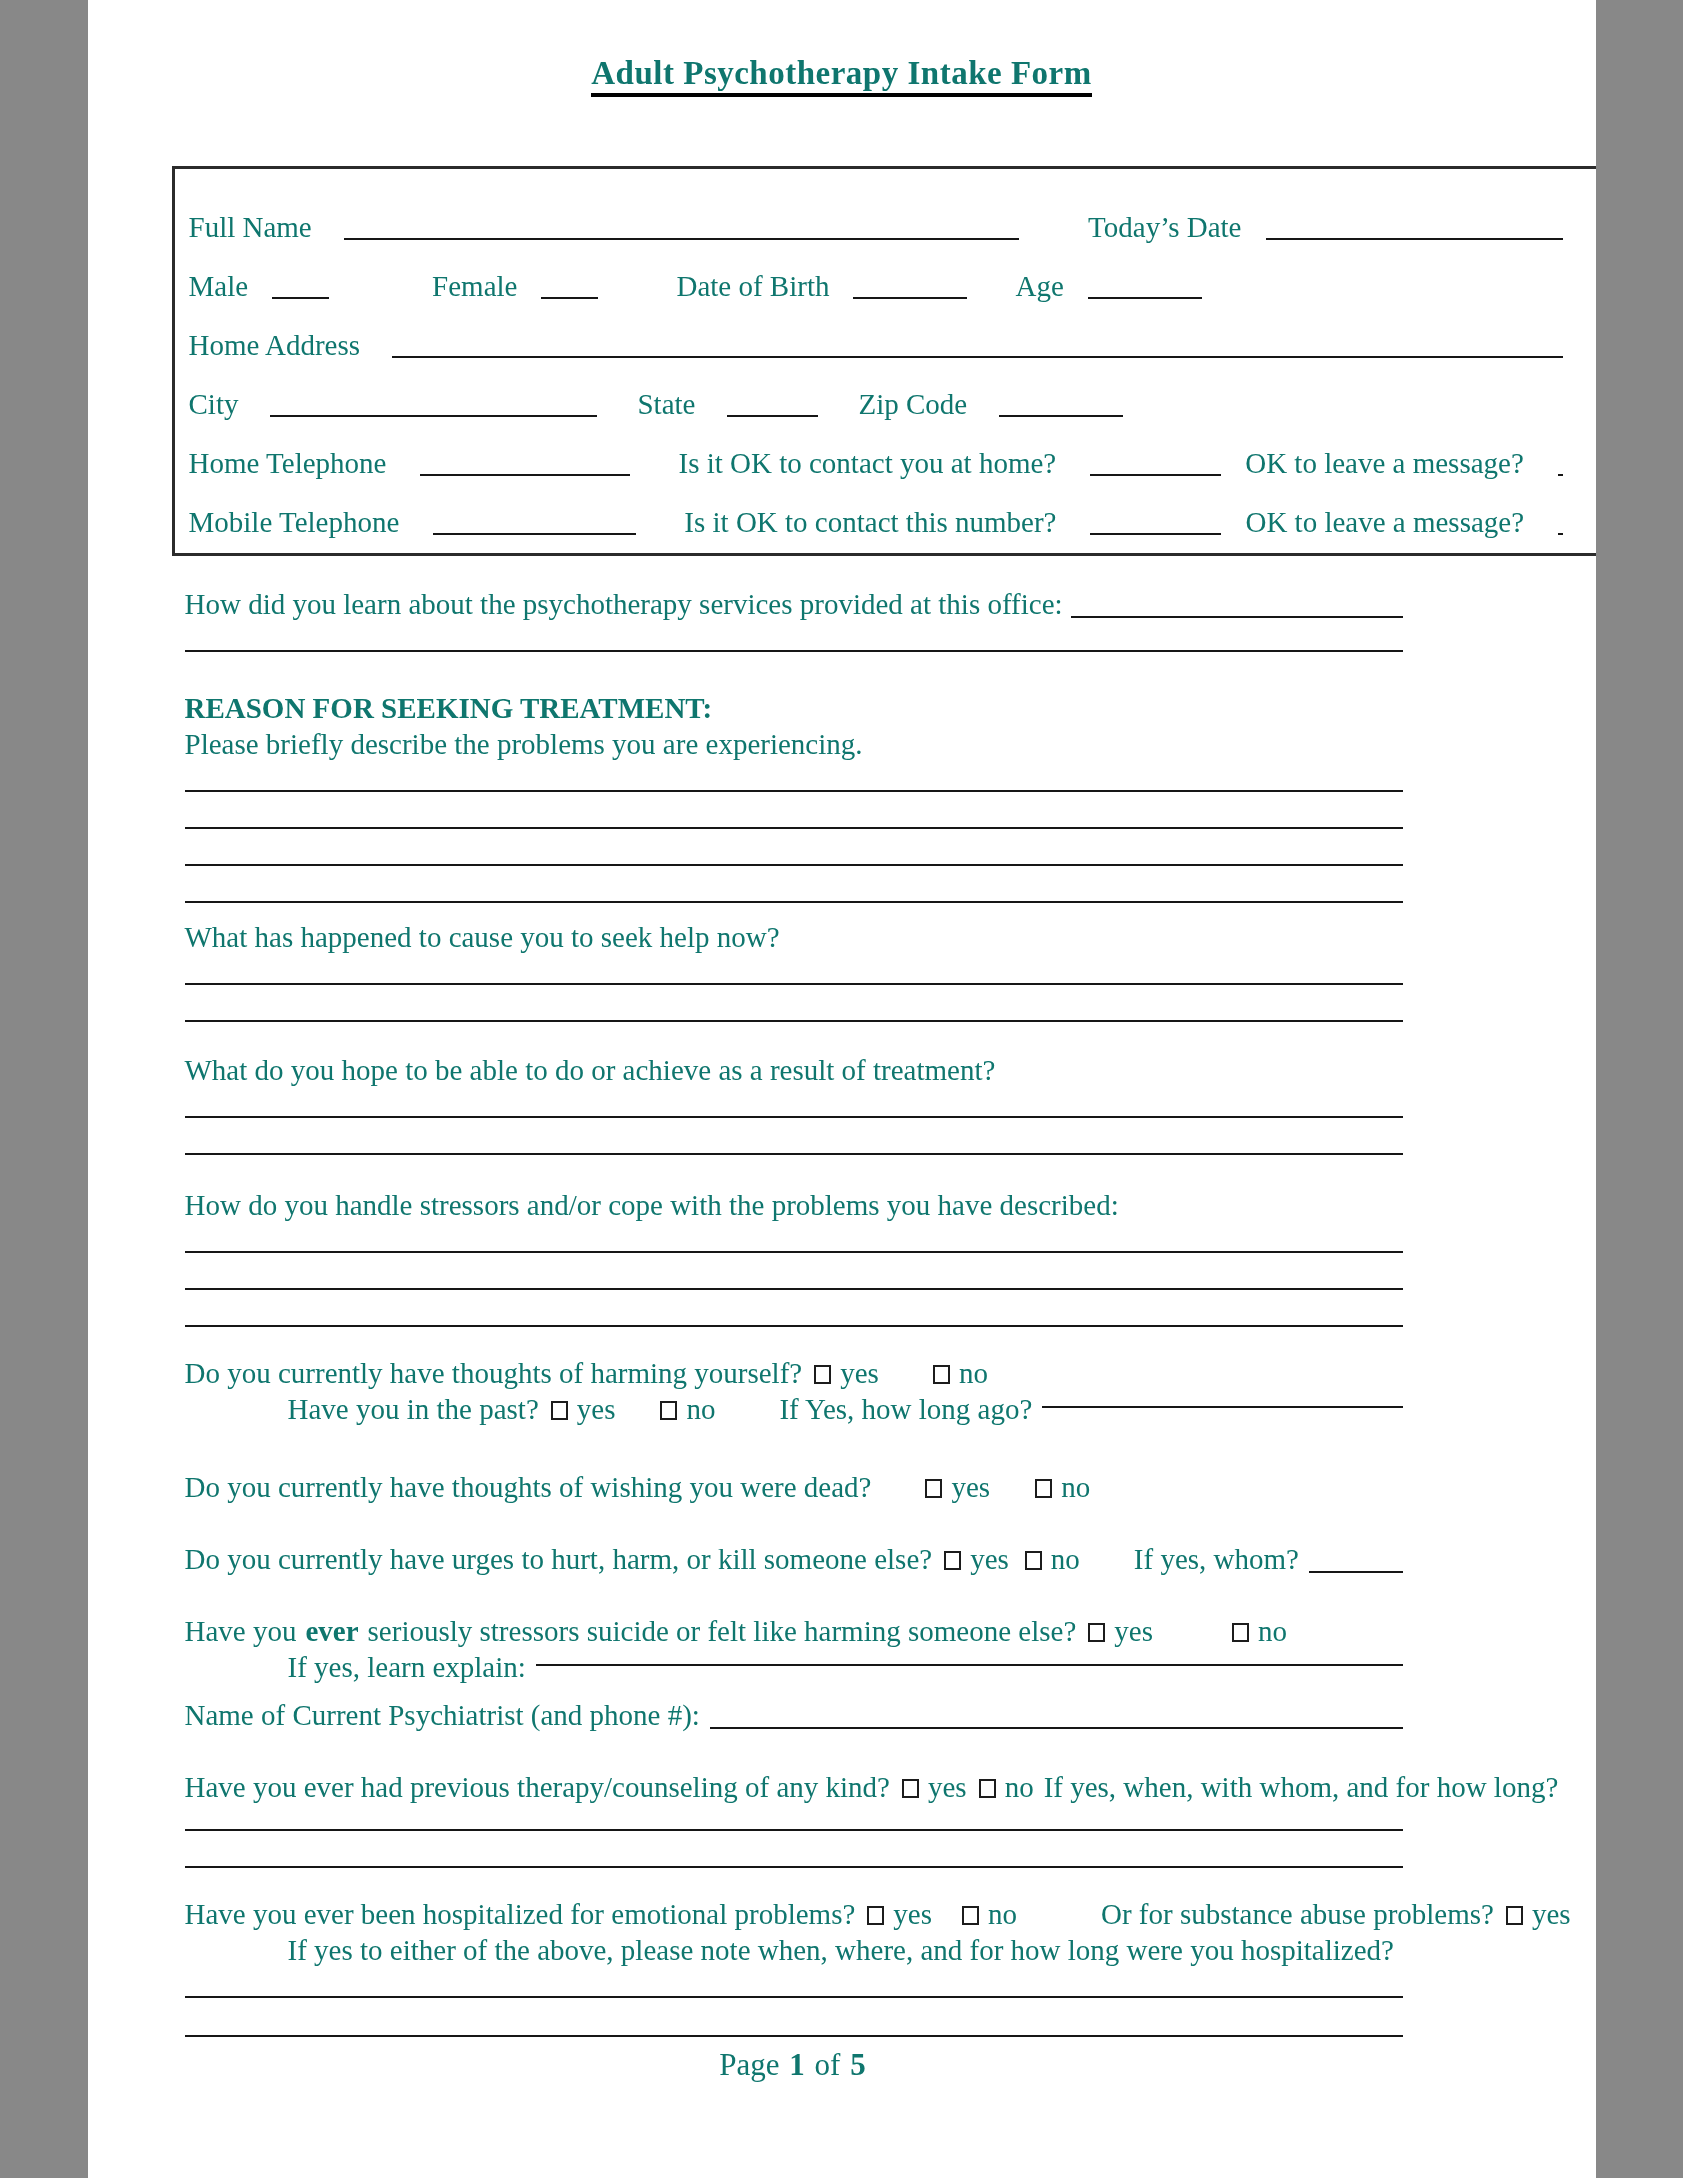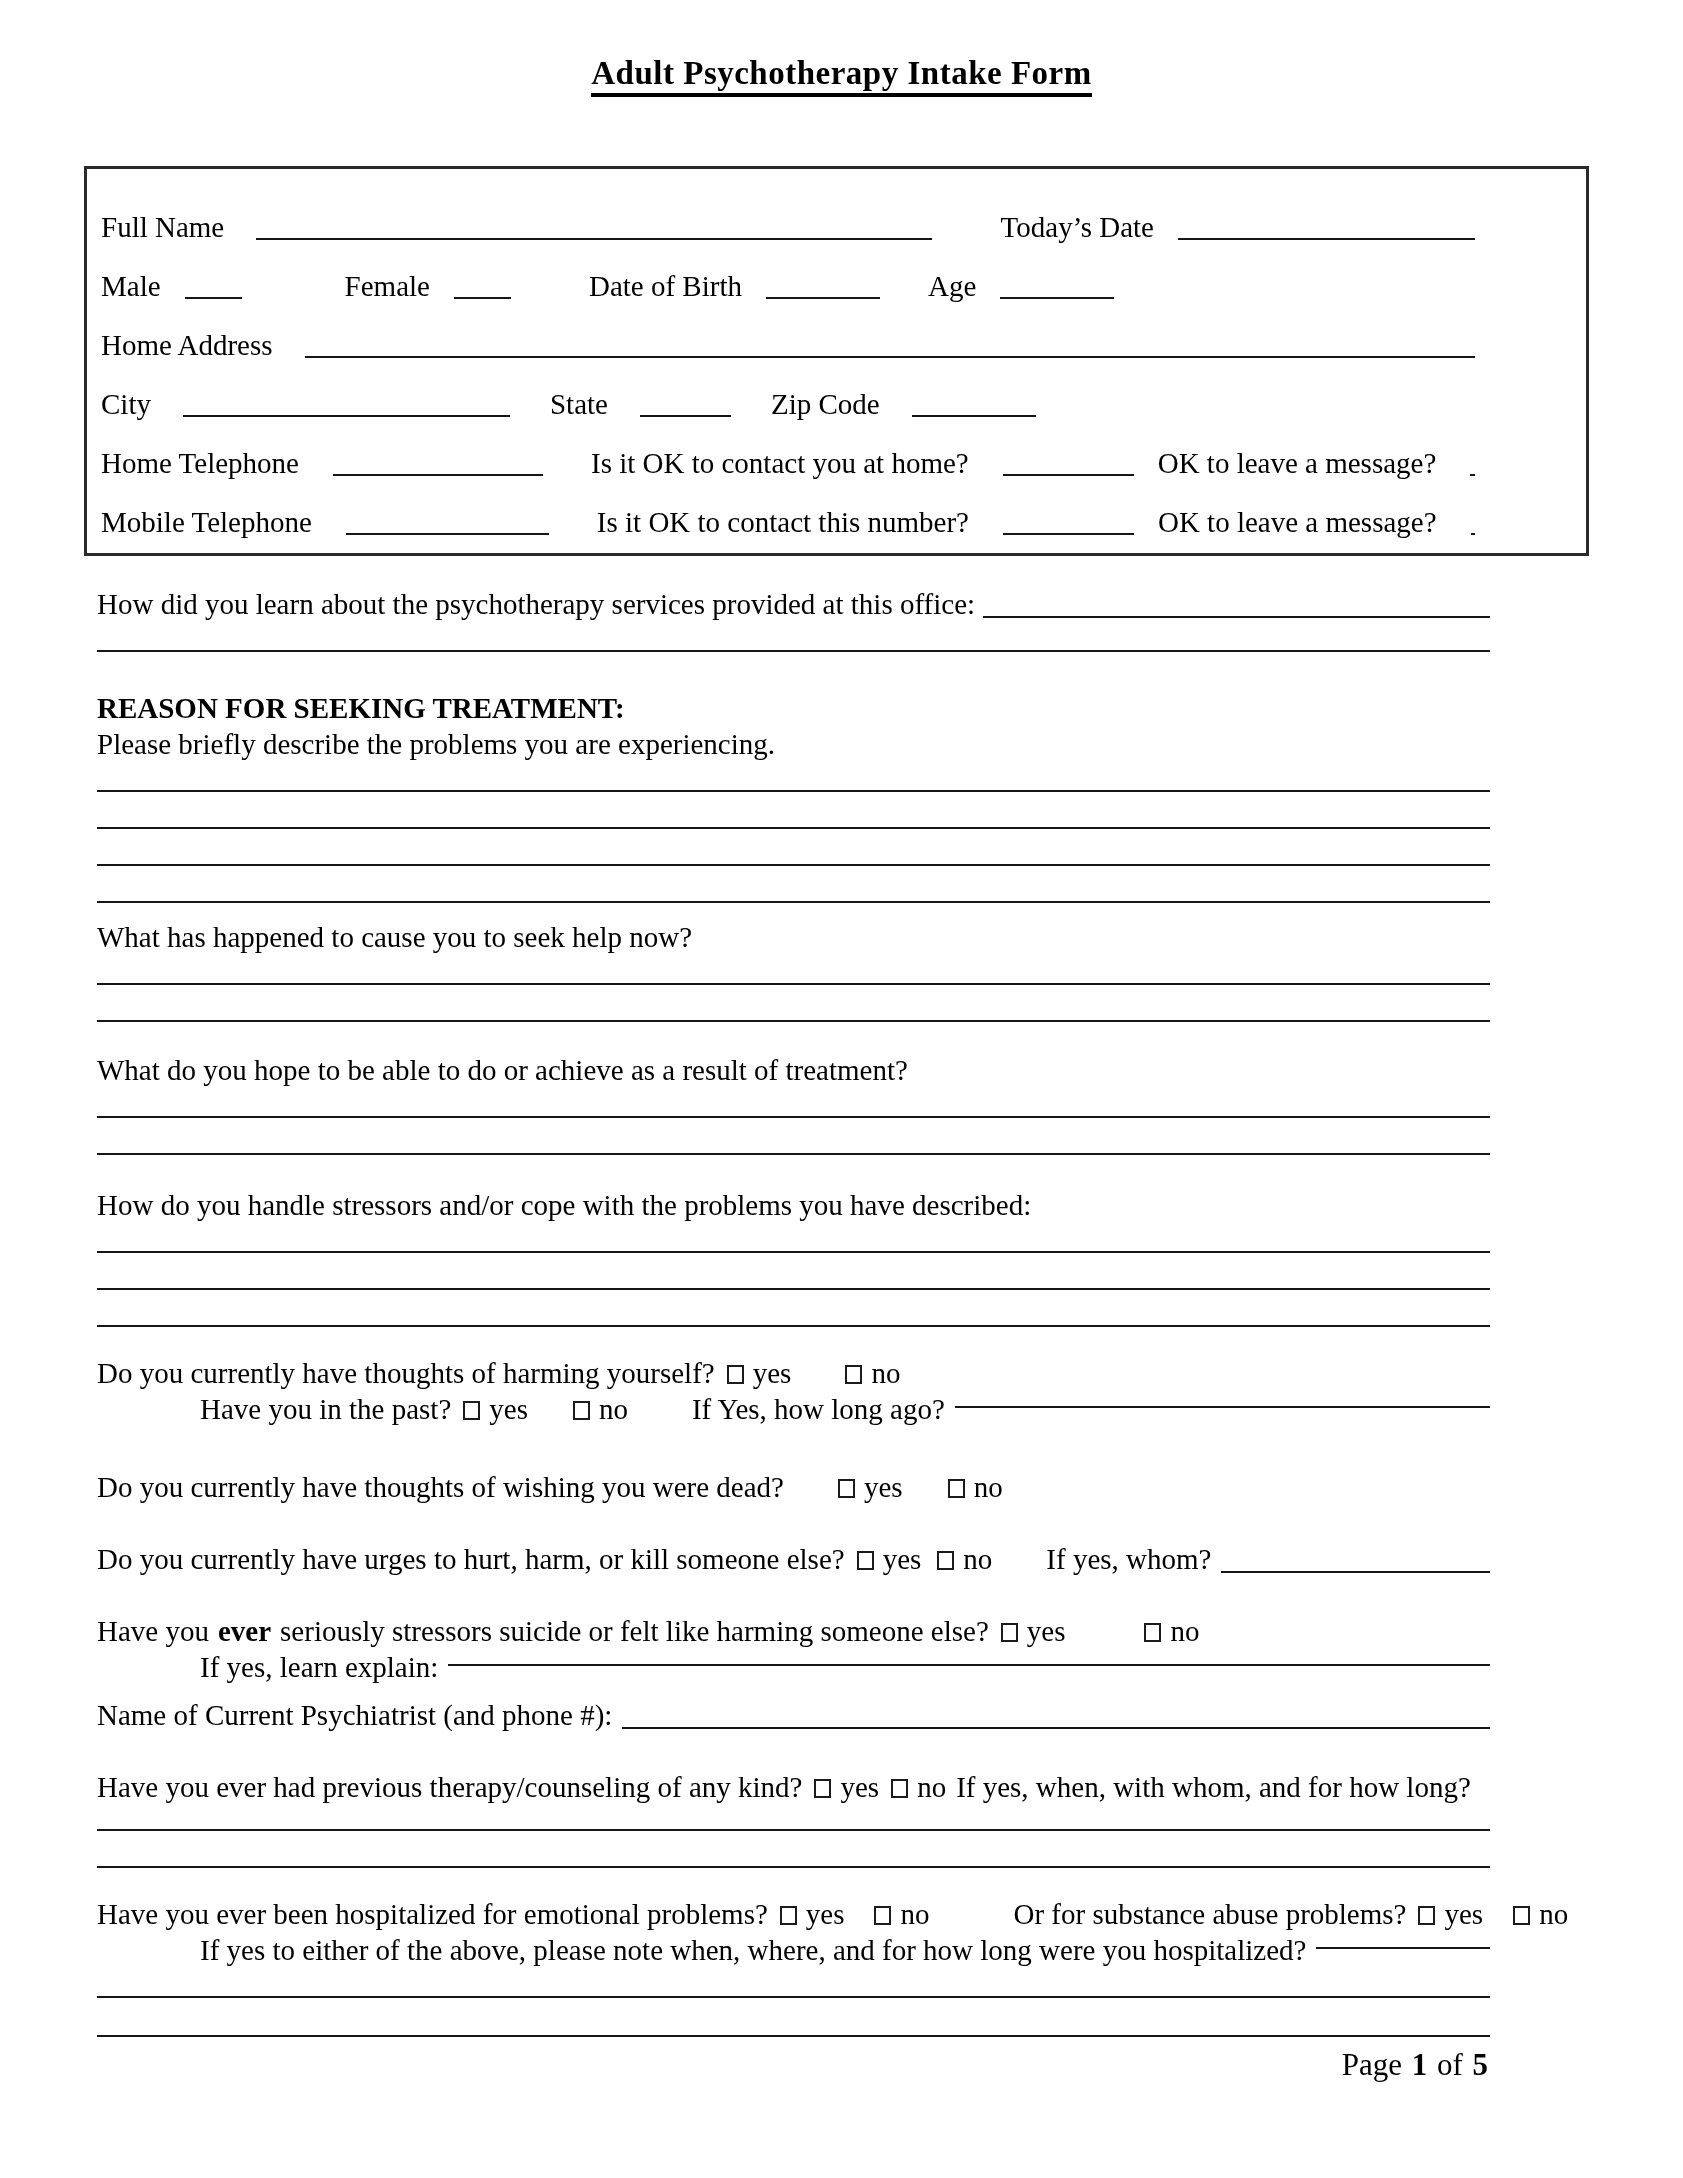--- a/index.html
+++ b/index.html
@@ -1,18 +1,18 @@
 <!DOCTYPE html>
 <html><head>
 <meta charset="utf-8">
 <style>
   html,body { margin:0; padding:0; background:#888; }
   .page {
-    width:1683px; height:2178px; background:#ffffff; margin:0 auto;
-    font-family:"Liberation Serif","DejaVu Serif",serif; color:#000000;
+    width:1508px; height:2178px; background:#ffffff; margin:0 auto;
+    font-family:"Liberation Serif","DejaVu Serif",serif; color:#0f766e;
     font-size:29px; position:relative; box-sizing:border-box; overflow:hidden;
   }
   .content { padding:0 193px 0 97px; }
   .title-wrap { text-align:center; padding-top:55px; }
   .title {
     display:inline-block; font-weight:bold; font-size:33px;
     border-bottom:4px solid #000; padding-bottom:1px; letter-spacing:0.5px;
   }
   .info-box {
     margin-top:69px; margin-left:-13px; width:1505px; box-sizing:border-box;
@@ -34,21 +34,21 @@
   .cb {
     display:inline-block; width:17px; height:19px; box-sizing:border-box;
     border:2px solid #1c1c1c; background:#fff; margin-bottom:7px;
   }
   .cbl { margin-left:9px; } .g10{margin-left:10px} .g12{margin-left:12px} .g16{margin-left:16px} .g24{margin-left:24px} .g30{margin-left:30px} .g45{margin-left:45px}
   .g55{margin-left:54px} .g65{margin-left:64px}
   .g80{margin-left:79px} .g85{margin-left:84px}
   .mr8 { margin-right:8px; } .mr10 { margin-right:10px; }
   .ind { padding-left:103px;align-items:center; }
   .mid-bold { font-weight:bold; margin:0 9px; }
-  .footer { text-align:right; font-size:31px; margin-top:10px; }
+  .footer { text-align:center; font-size:31px; margin-top:10px; }
   .footer b { margin:0 2px; }
   .mt-learn{margin-top:30px} .mt-reason{margin-top:38px} .mt-l1{margin-top:2px}
   .mt-help{margin-top:16px} .mt-hope{margin-top:30px} .mt-stress{margin-top:32px}
   .mt-harm{margin-top:28px} .mt-dead{margin-top:42px} .mt-urge{margin-top:36px}
   .mt-suic{margin-top:36px} .mt-psy{margin-top:12px} .mt-prev{margin-top:36px}
   .mt-hosp{margin-top:28px} .mt-rl{margin-top:0}
 </style>
 </head>
 <body>
 

